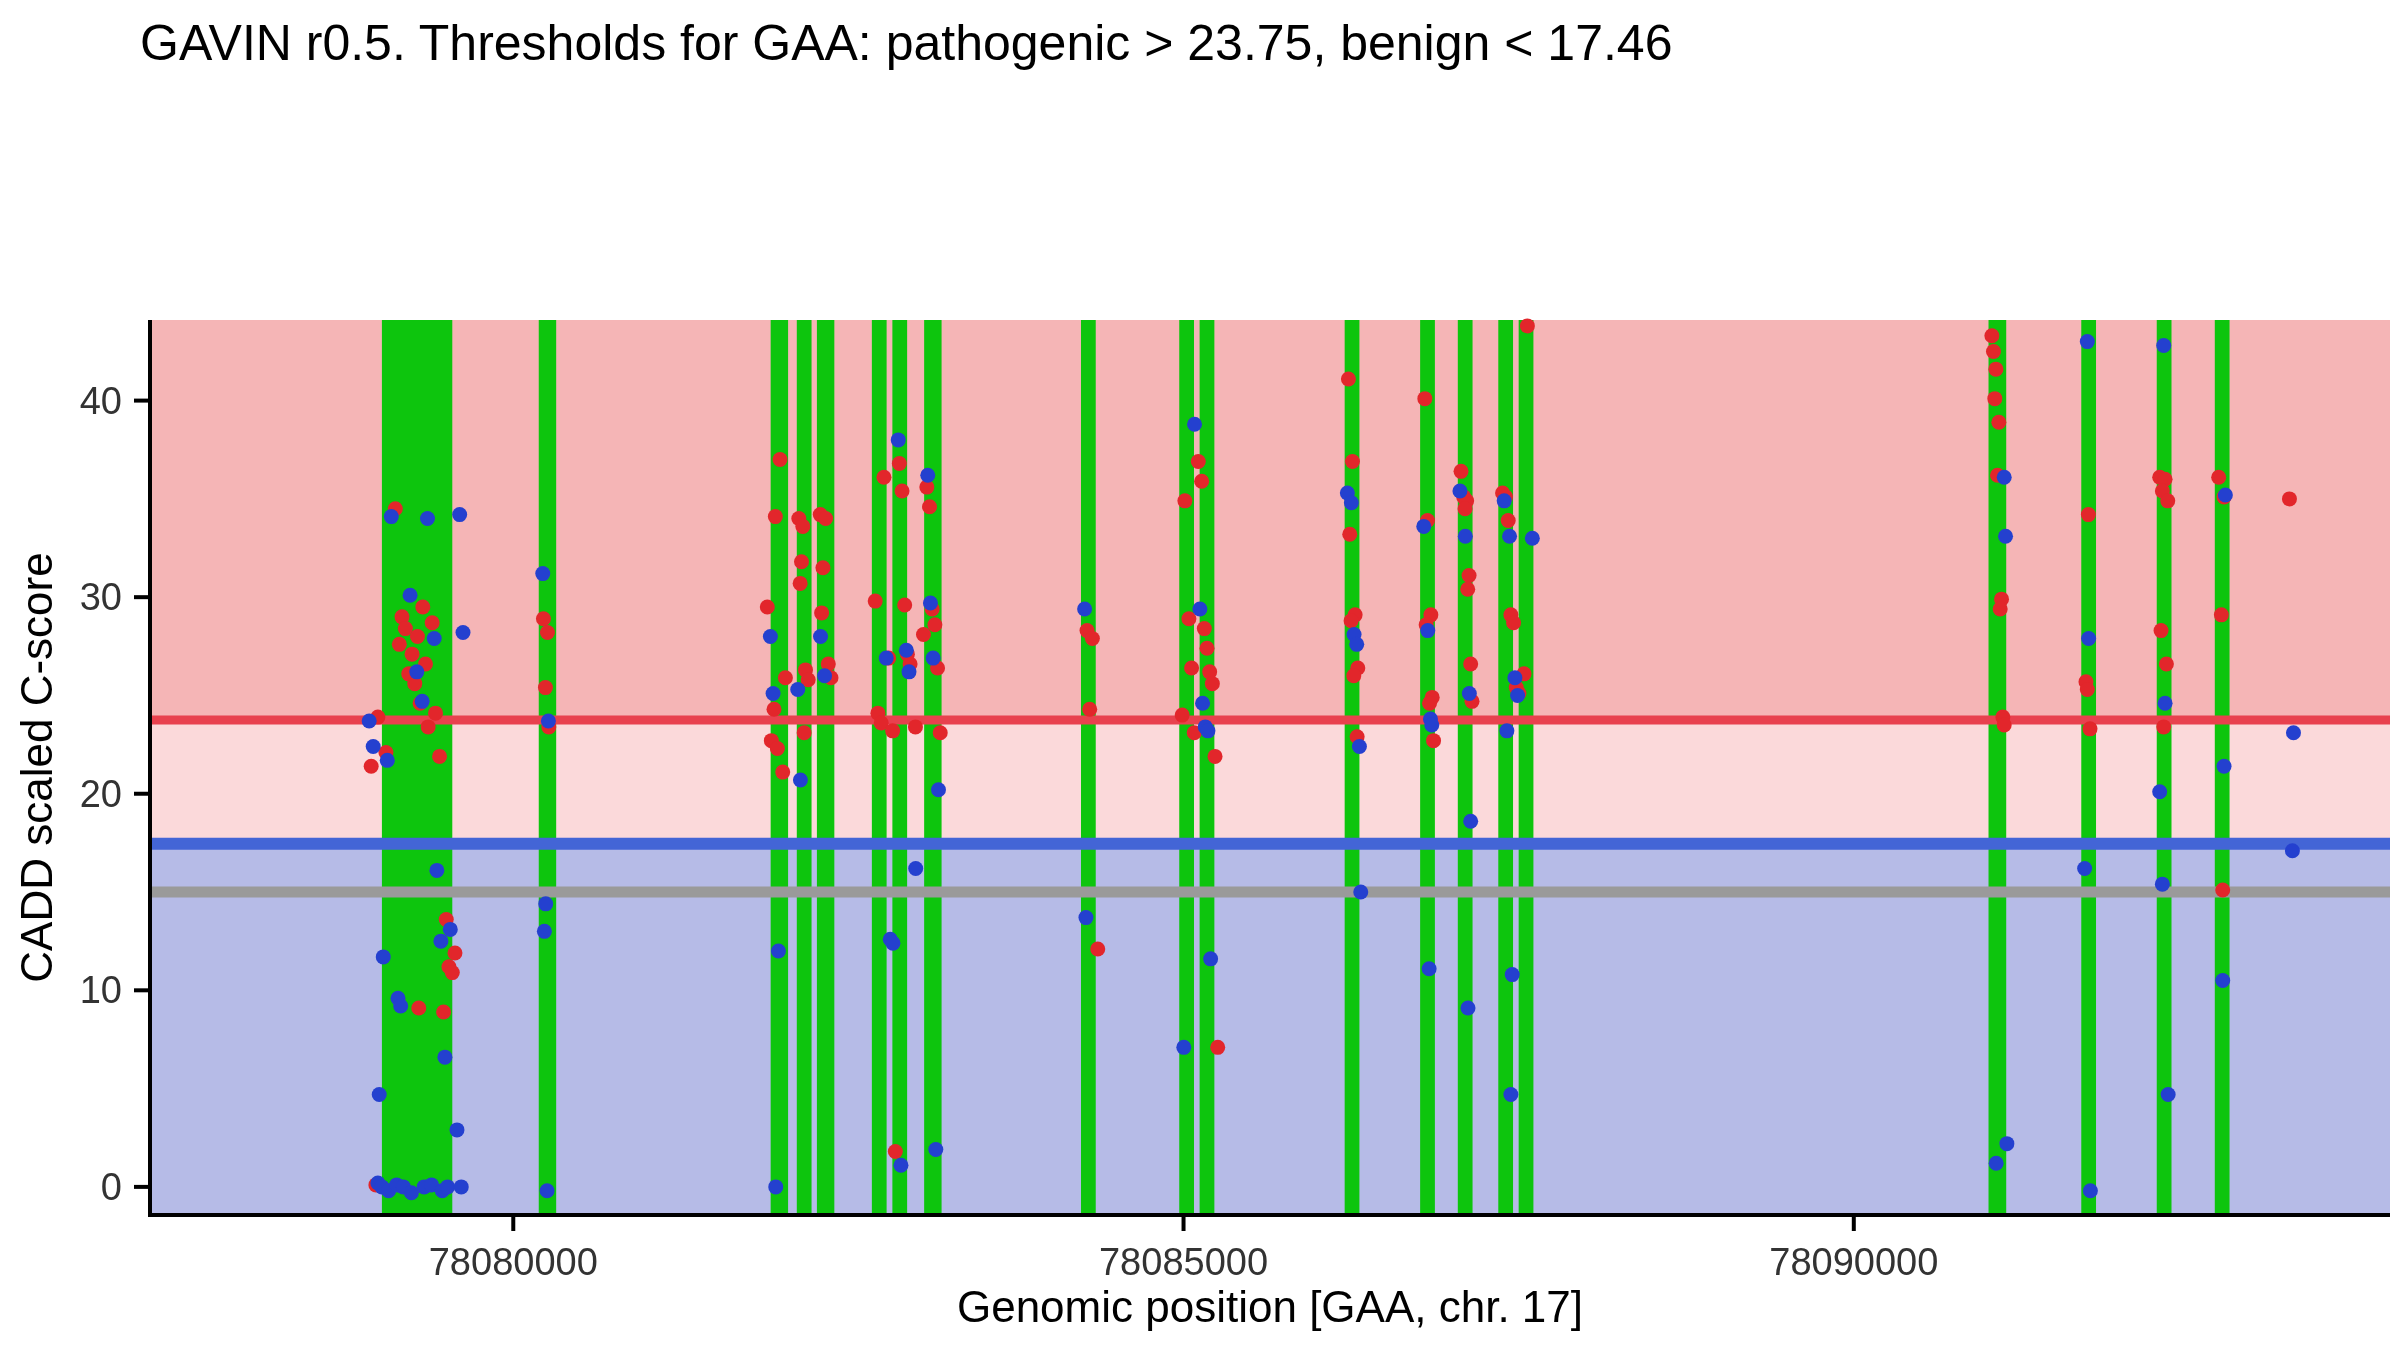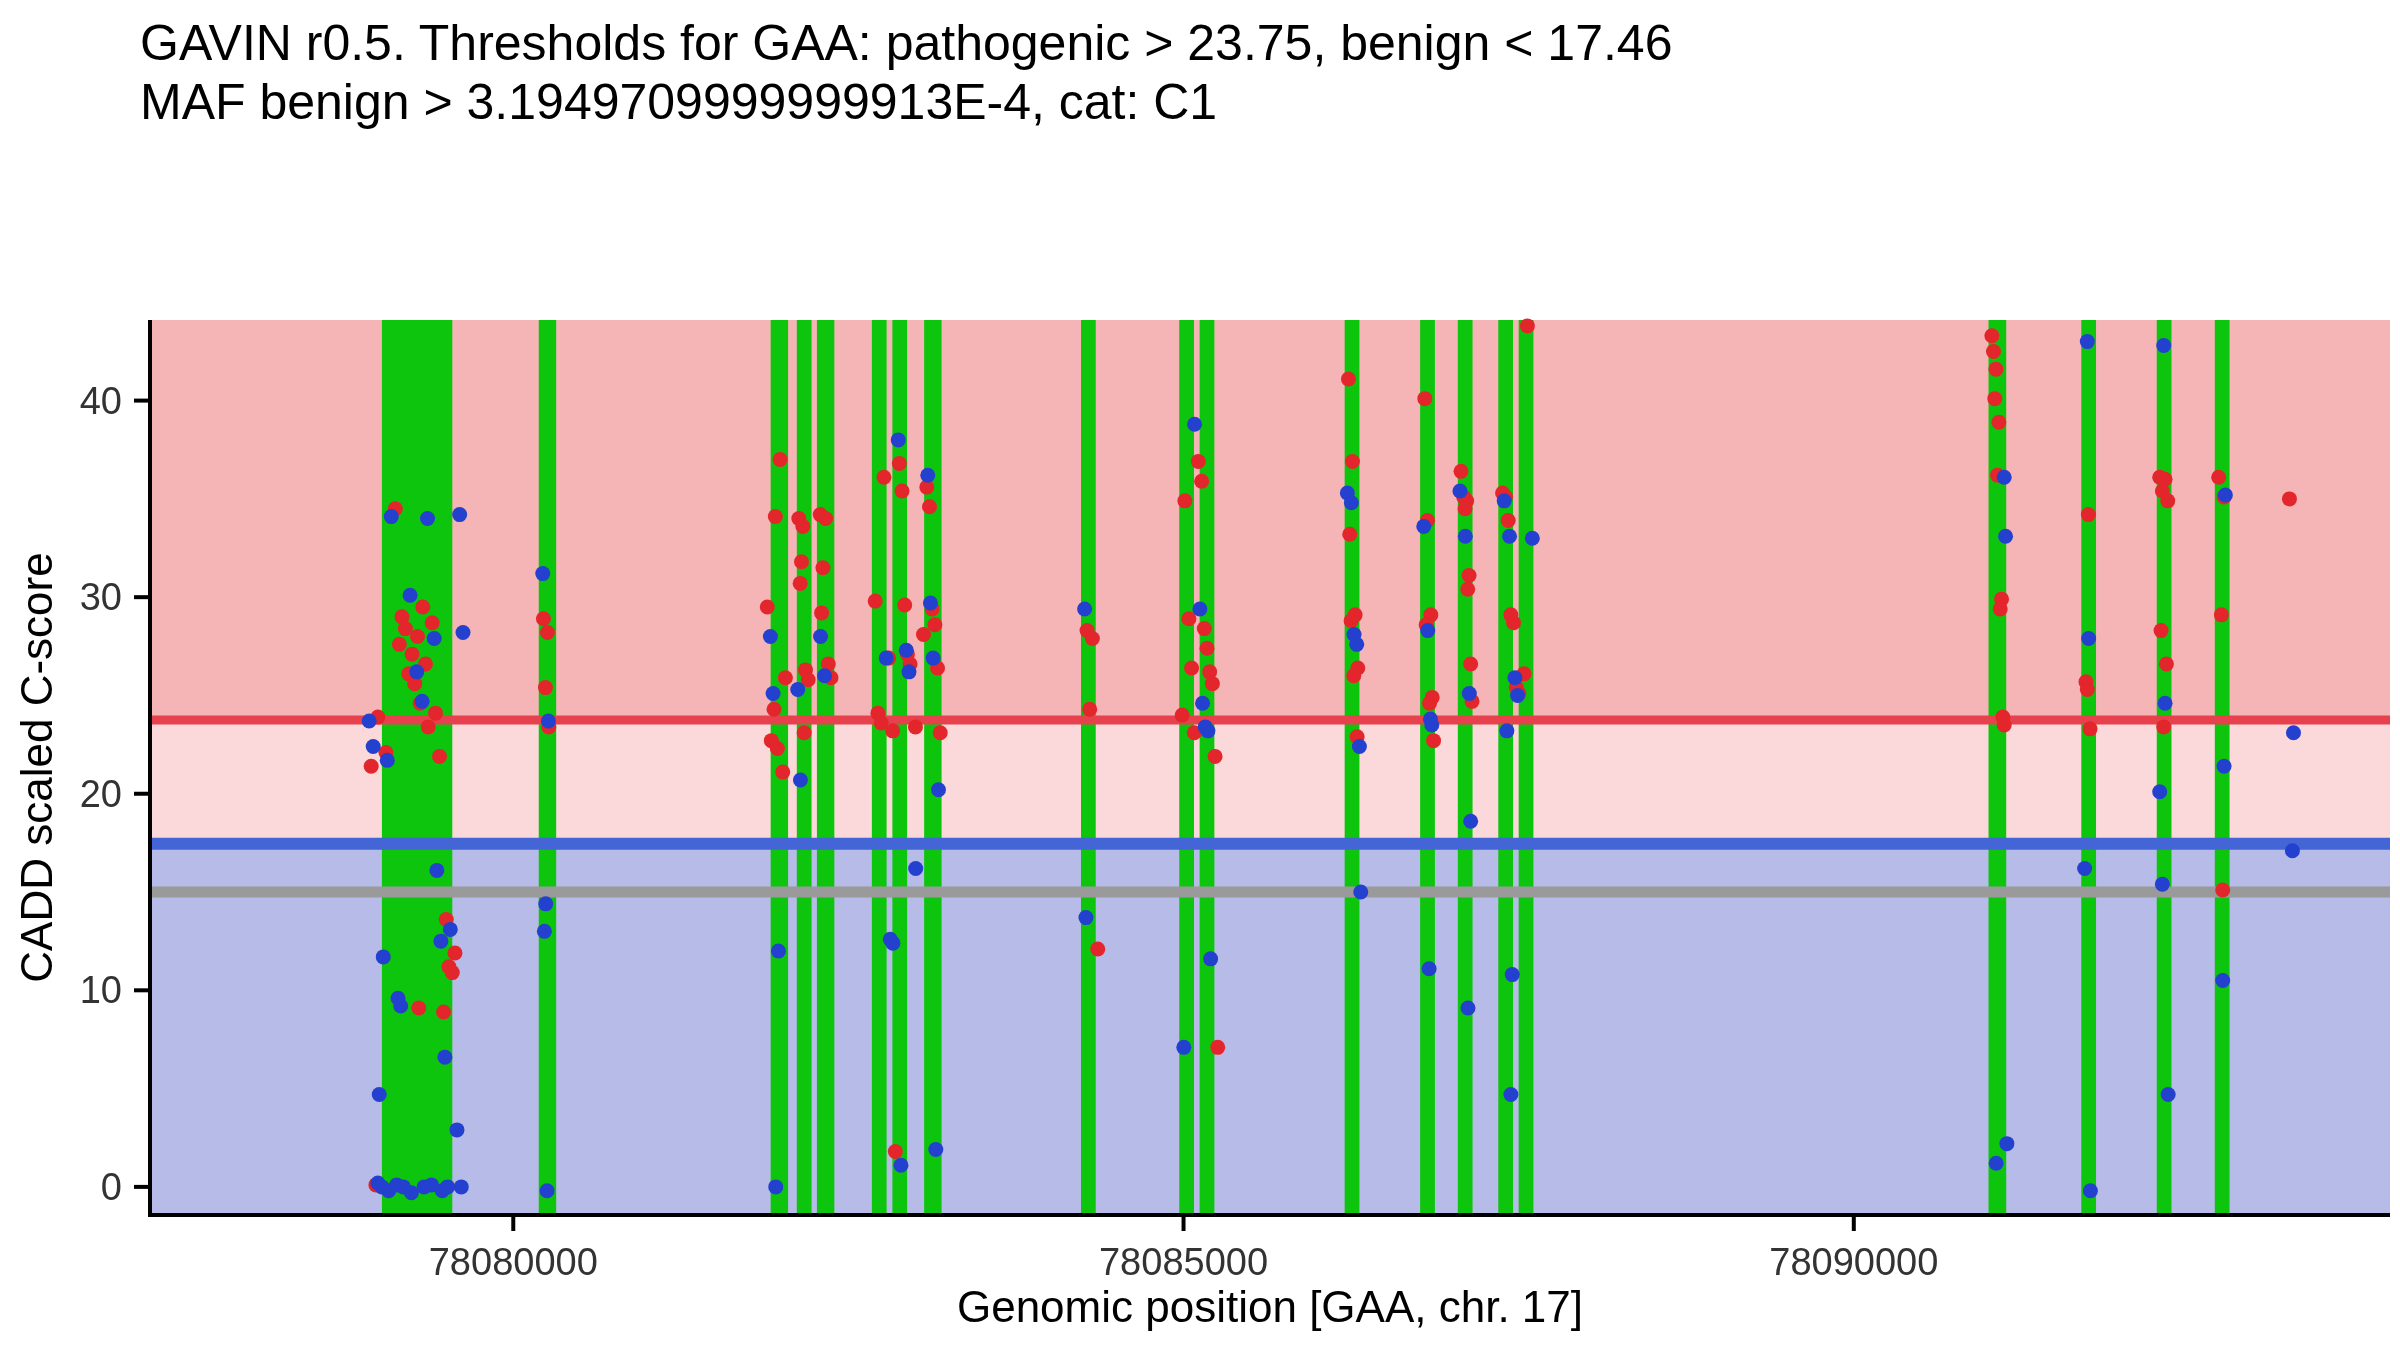--- a/index.html
+++ b/index.html
@@ -9,21 +9,20 @@
                font-size:50px;line-height:59px;white-space:nowrap;}
   #chart{position:absolute;left:0;top:0;}
   #chart text{font-family:"Liberation Sans",sans-serif;}
 </style>
 </head>
 <body>
 
 <div class="page">
   <div class="title-block">
     <div>GAVIN r0.5. Thresholds for GAA: pathogenic &gt; 23.75, benign &lt; 17.46</div>
-    <div>MAF benign &gt; 3.1949709999999913E-4, cat: C1</div>
   </div>
   <svg id="chart" width="2400" height="1350" viewBox="0 0 2400 1350">
       <rect x="150" y="320" width="2240" height="400.02745442565333" fill="#f5b5b6"></rect>
       <rect x="150" y="720.0274544256533" width="2240" height="123.6448495497475" fill="#fbd9da"></rect>
       <rect x="150" y="843.6723039754008" width="2240" height="371.32769602459916" fill="#b6bbe7"></rect>
       <rect x="381.90903650508676" y="320" width="70.37701974865354" height="895" fill="#0dc50d"></rect>
       <rect x="538.7492519449431" y="320" width="17.426690604428586" height="895" fill="#0dc50d"></rect>
       <rect x="770.6582884500299" y="320" width="17.426690604428586" height="895" fill="#0dc50d"></rect>
       <rect x="796.7983243566727" y="320" width="14.74566128067022" height="895" fill="#0dc50d"></rect>
       <rect x="816.9060442848594" y="320" width="17.426690604428472" height="895" fill="#0dc50d"></rect>

